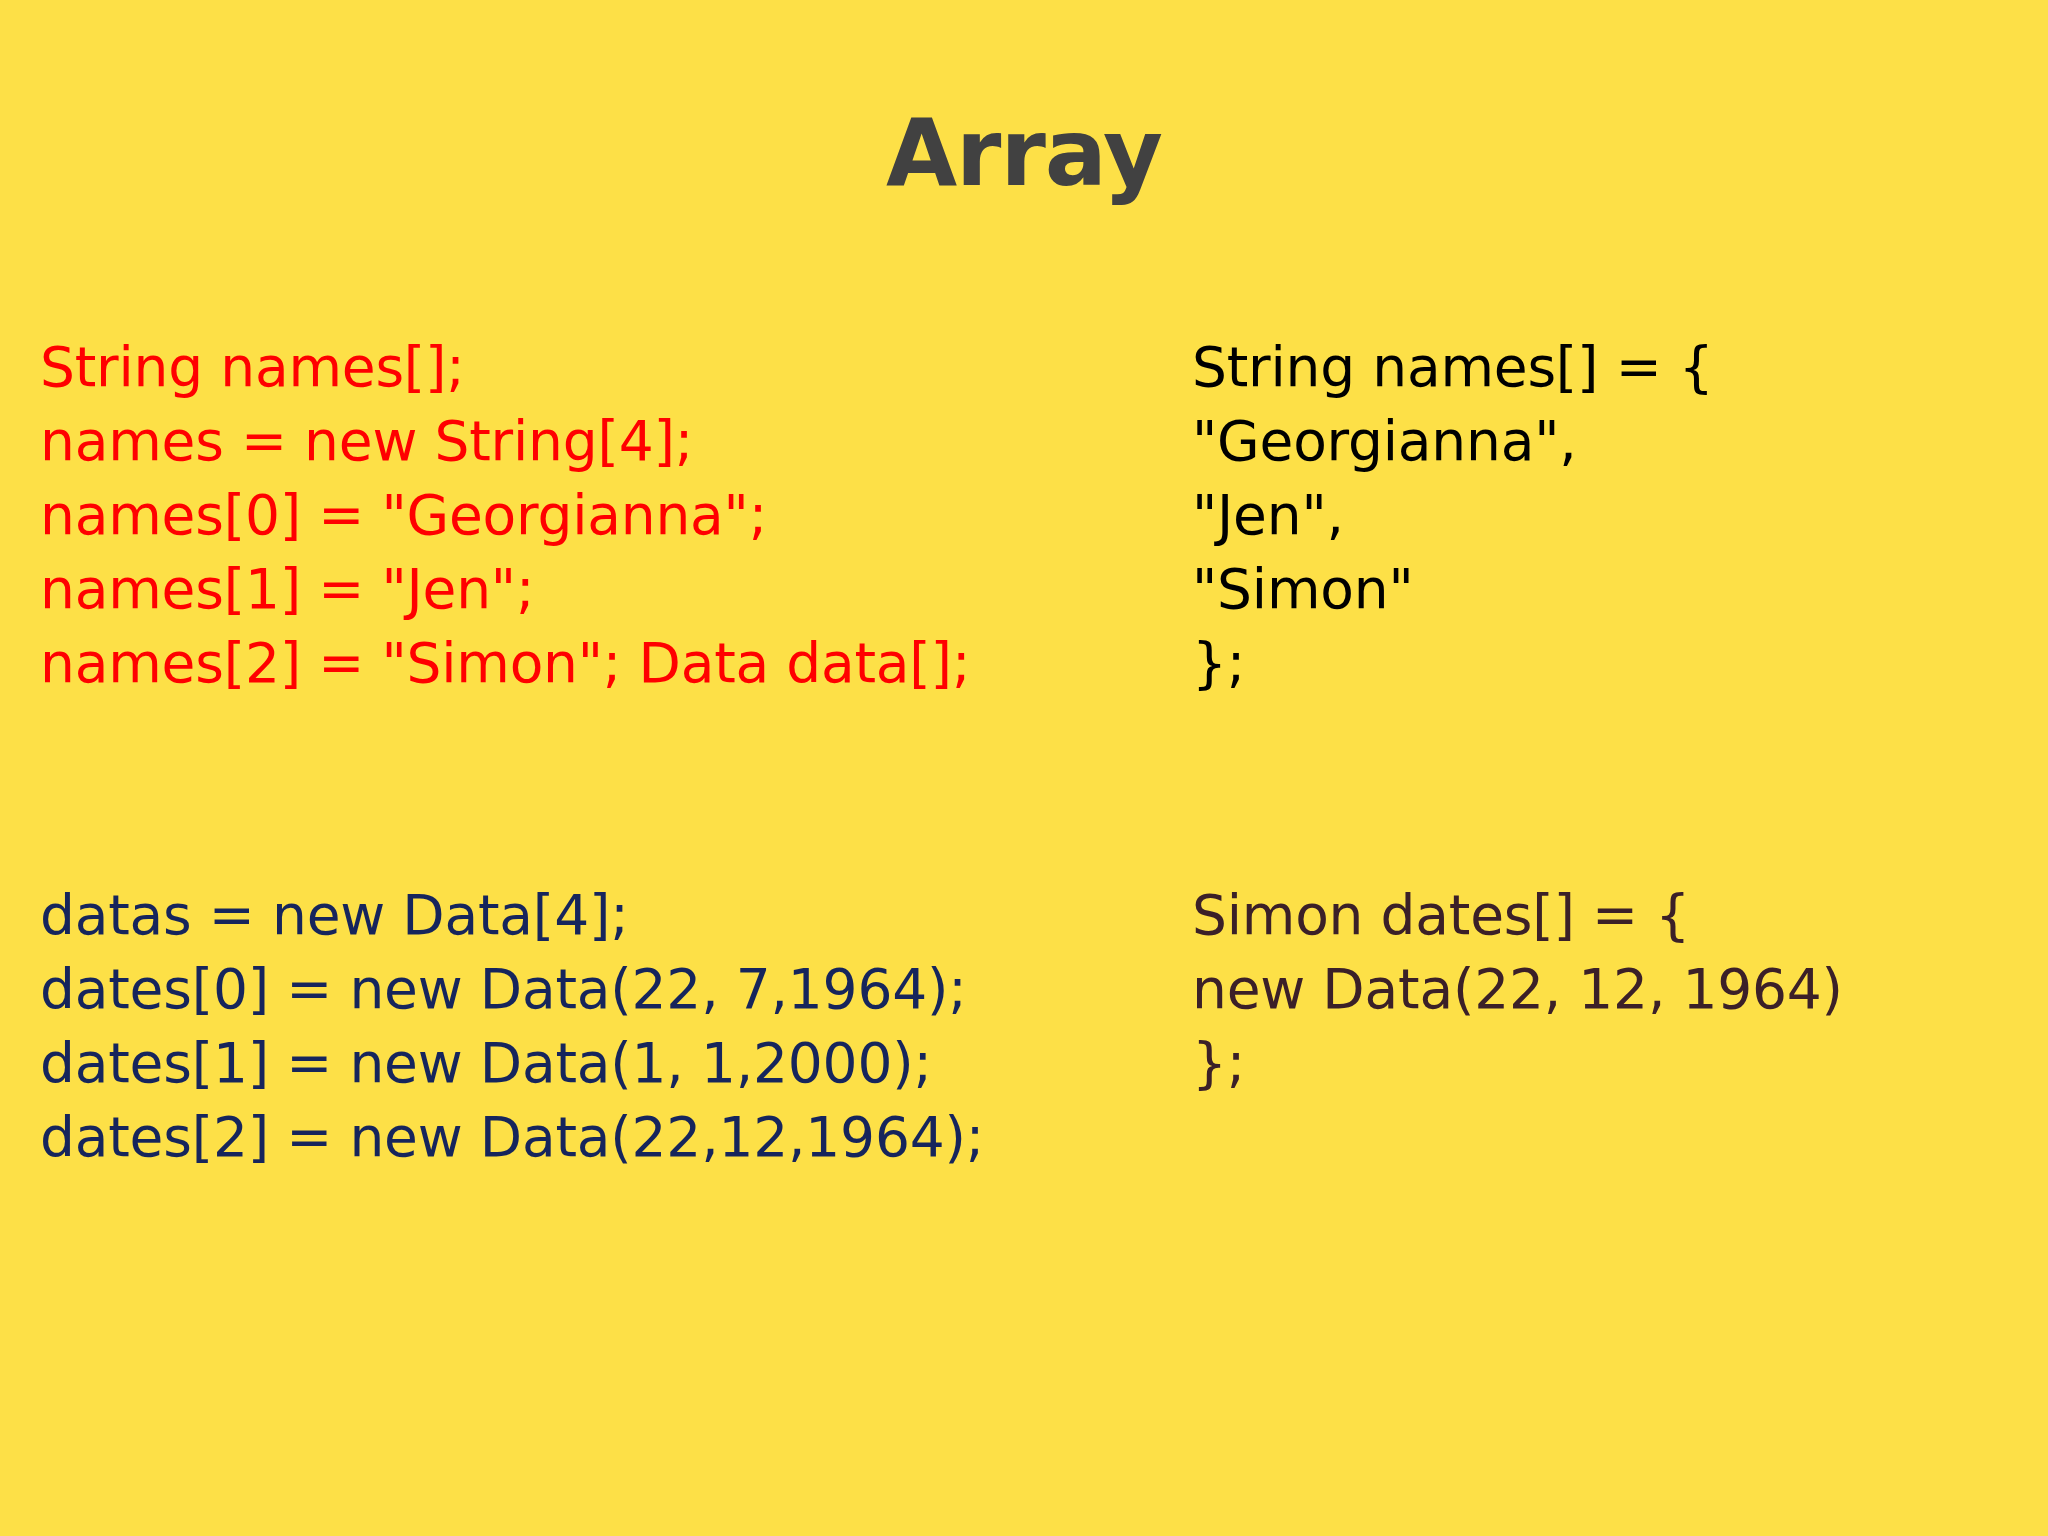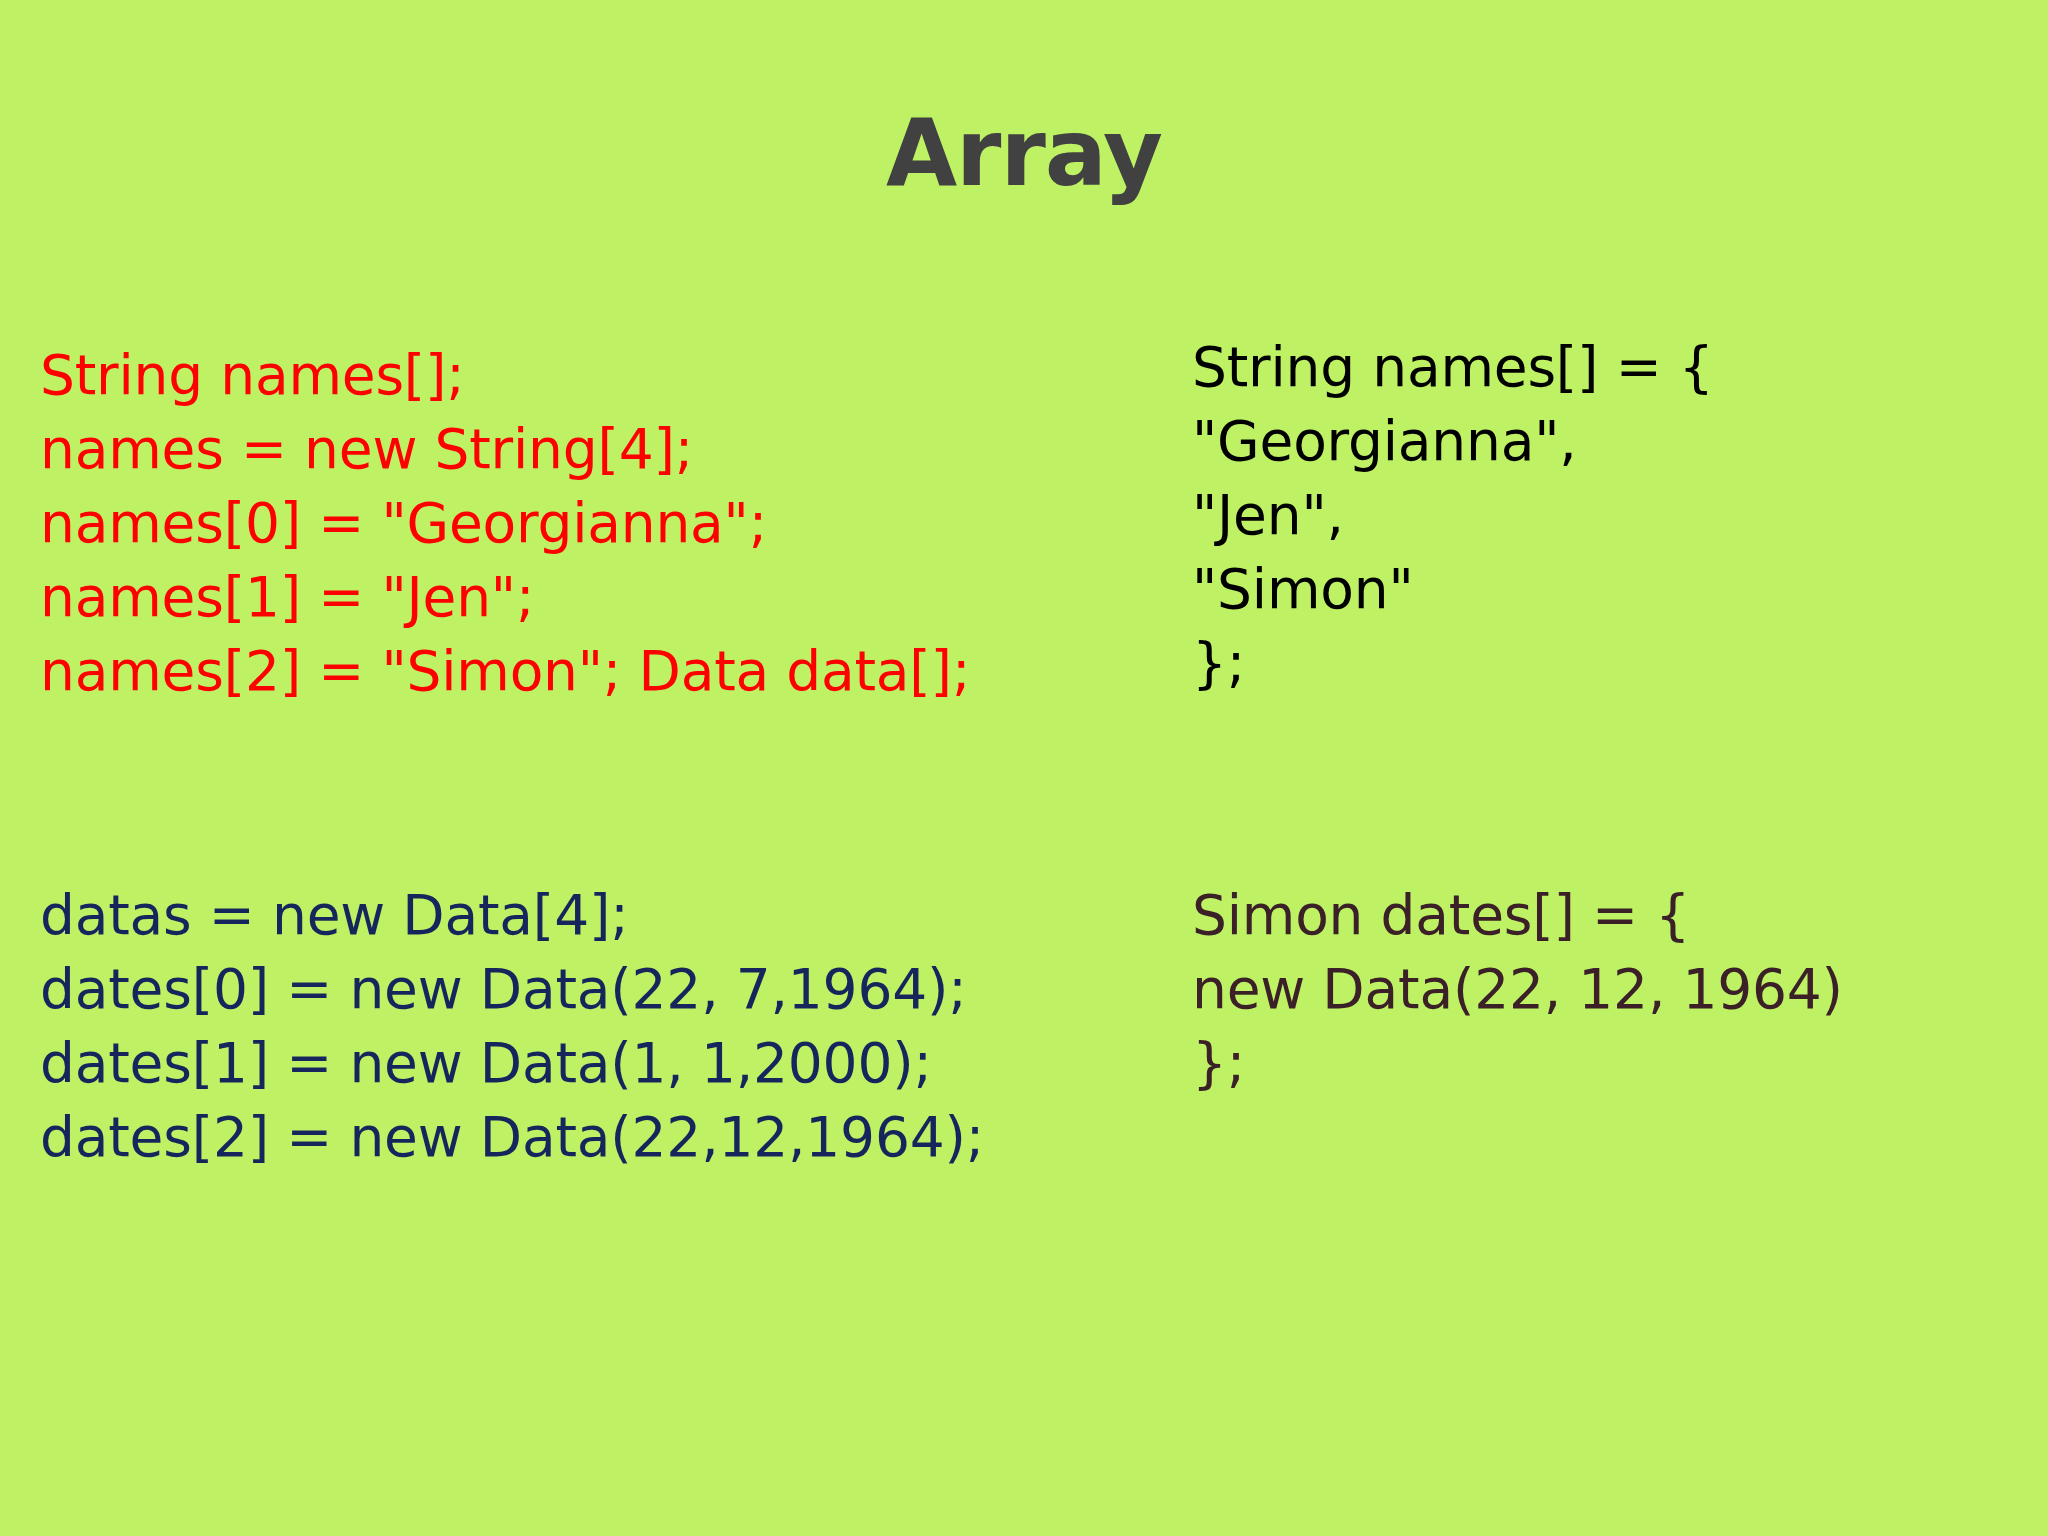--- a/index.html
+++ b/index.html
@@ -13,21 +13,21 @@
     height: 1536px;
     position: relative;
     overflow: hidden;
     font-family: "DejaVu Sans", sans-serif;
     -webkit-font-smoothing: antialiased;
   }
 
   #slide {
     position: absolute;
     inset: 0;
-    background: #bef264;
+    background: #fde047;
   }
 
   
   #slide-title {
     position: absolute;
     top: 108px;
     left: 0;
     width: 2048px;
     text-align: center;
     font-family: "DejaVu Sans", sans-serif;
@@ -55,21 +55,21 @@
     display: block;
     white-space: pre;
     font-family: "DejaVu Sans", sans-serif;
     font-size: 55px;
     line-height: 74px;
     letter-spacing: -0.2px;
   }
 
   
   #left-names-block {
-    top: 338px;
+    top: 330px;
     color: #FF0000;
   }
   #left-dates-block {
     top: 878px;
     color: #16255C;
   }
   #right-names-block {
     top: 330px;
     color: #000000;
   }

